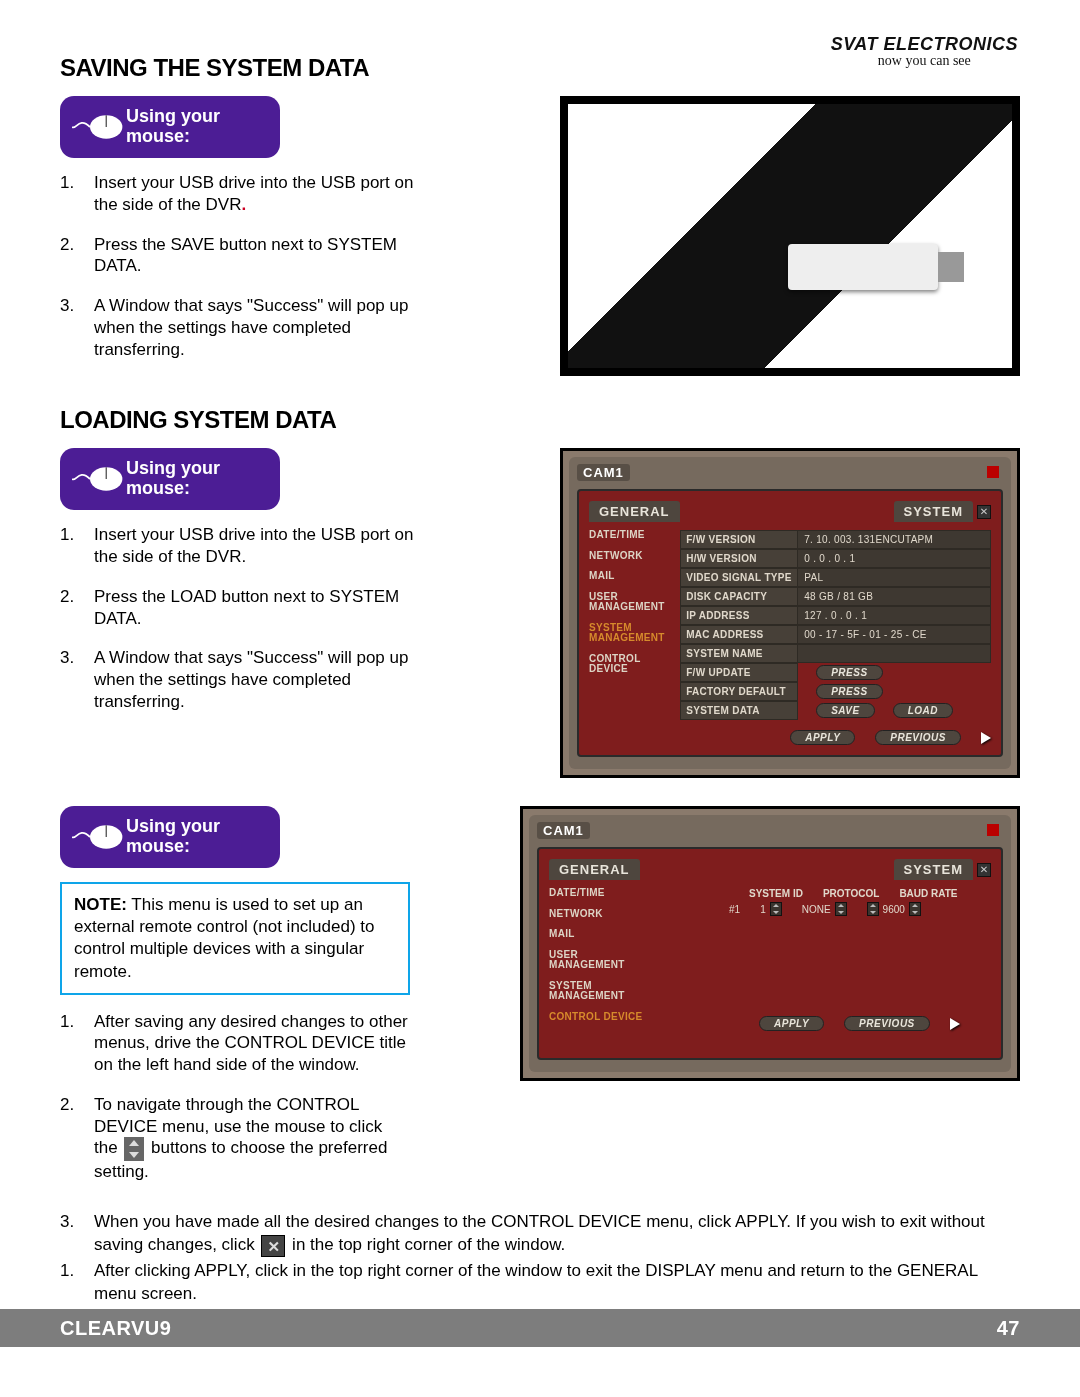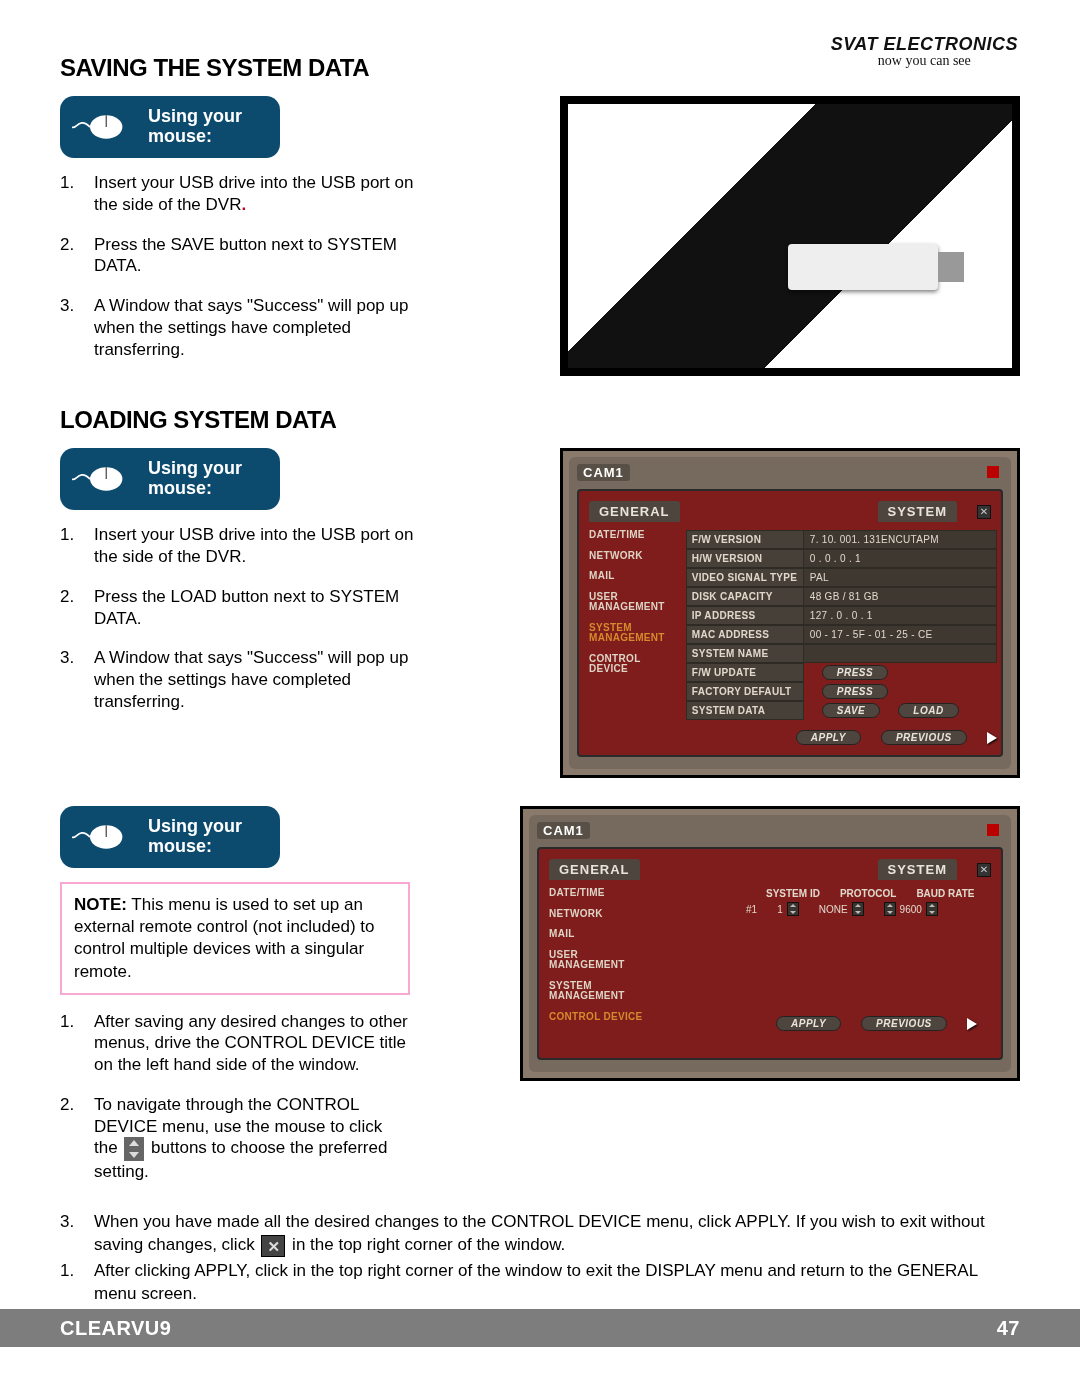--- a/index.html
+++ b/index.html
@@ -47,30 +47,30 @@
   }
   .section {
     position: relative;
     margin-bottom: 28px;
   }
   .cols { display: flex; gap: 28px; }
   .left { flex: 0 0 370px; }
   .right { flex: 1 1 auto; display:flex; justify-content:flex-end; }
   .right-full { flex: 1 1 auto; }
   .mouse-badge {
-    background: #0c4a6e;
+    background: #4c1d95;
     border-radius: 14px;
     width: 220px;
     height: 62px;
     display: flex;
     align-items: center;
     color: #fff;
     padding: 0 12px;
     margin-bottom: 14px;
-    gap: 22px;
+    gap: 0;
   }
   .mouse-badge svg {
     width: 54px;
     height: 42px;
     flex-shrink: 0;
   }
   .mouse-badge .label {
     font-size: 18px;
     font-weight: 600;
     line-height: 1.1;
@@ -89,21 +89,21 @@
   }
   ol.steps > li::before {
     content: counter(step) ".";
     position: absolute;
     left: 0;
     top: 0;
     font-weight: 400;
   }
   .dot-accent { color: #c02; font-weight: 700; }
   .note-box {
-    border: 2px solid #f9a8d4;
+    border: 2px solid #0ea5e9;
     padding: 10px 12px;
     font-size: 17px;
     line-height: 1.3;
     margin-bottom: 16px;
   }
   .note-box b { font-weight: 800; }
   .inline-btn {
     display: inline-block;
     vertical-align: middle;
     width: 20px;
@@ -195,27 +195,27 @@
   }
   .tabs { display:flex; justify-content:space-between; align-items:center; margin-bottom:8px;}
   .tab {
     font-size:13px; font-weight:700; letter-spacing:1px;
     color:#e8e4da;
     background:#4e463e;
     padding:3px 10px;
     border-radius:3px 3px 0 0;
     text-transform:uppercase;
   }
-  .tab-right { display:flex; align-items:center; gap:20px;}
+  .tab-right { display:flex; align-items:center; gap:4px;}
   .close-mini {
     width:14px; height:14px; background:#333; color:#ccc;
     font-size:10px; display:flex; align-items:center; justify-content:center;
     border:1px solid #111;
   }
-  .panel-body { display:flex; gap:21px; }
+  .panel-body { display:flex; gap:4px; }
   .sidebar {
     width:96px;
     display:flex; flex-direction:column; gap:10px;
   }
   .side-item {
     font-size:10px; font-weight:700; color:#ddd4c5;
     text-transform:uppercase;
     line-height:1.05;
     letter-spacing:0.3px;
   }
@@ -366,21 +366,21 @@
                   <div class="side-item">DATE/TIME</div>
                   <div class="side-item">NETWORK</div>
                   <div class="side-item">MAIL</div>
                   <div class="side-item">USER MANAGEMENT</div>
                   <div class="side-item active">SYSTEM MANAGEMENT</div>
                   <div class="side-item">CONTROL DEVICE</div>
                 </div>
                 <div class="form-area">
                   <div class="trow">
                       <div class="fld">F/W VERSION</div>
-                      <div class="val">7. 10. 001. 131ENCUTAPM</div>
+                      <div class="val">7. 10. 003. 131ENCUTAPM</div>
                     </div>
                   <div class="trow">
                       <div class="fld">H/W VERSION</div>
                       <div class="val">0 . 0 . 0 . 1</div>
                     </div>
                   <div class="trow">
                       <div class="fld">VIDEO SIGNAL TYPE</div>
                       <div class="val">PAL</div>
                     </div>
                   <div class="trow">

